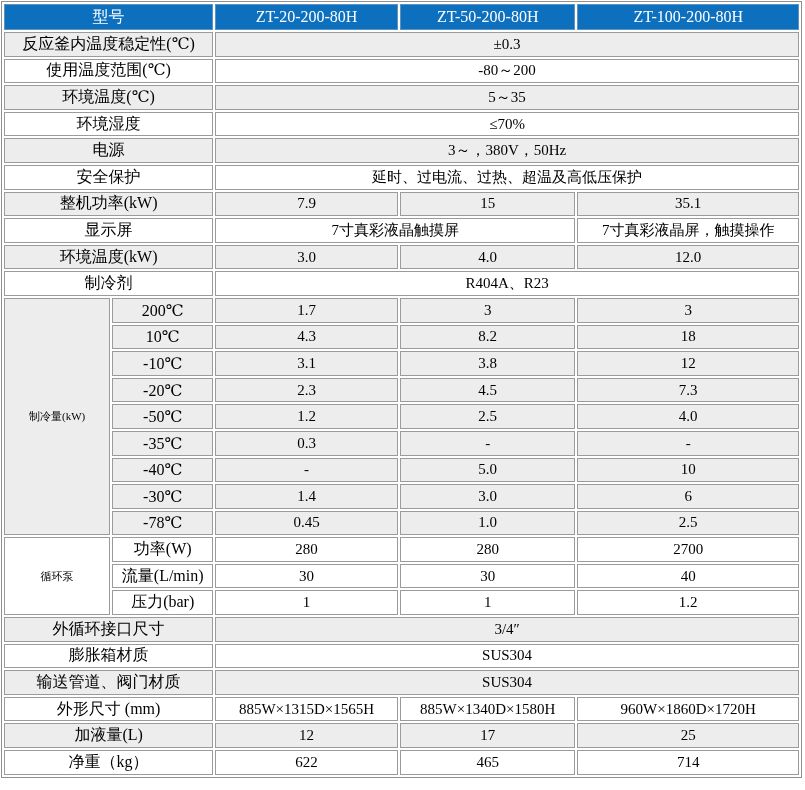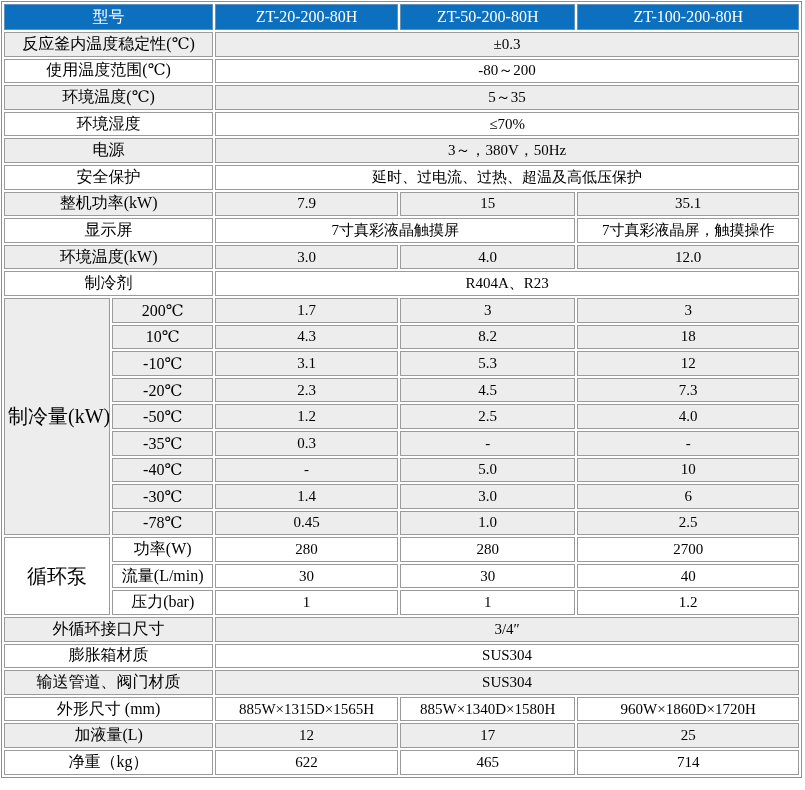--- a/index.html
+++ b/index.html
@@ -46,21 +46,21 @@
     text-align: center;
     vertical-align: middle;
     font-size: 15px;
     height: 22.6px;
     padding: 0 3px;
     overflow: hidden;
     white-space: nowrap;
   }
   tr.shade td { background: #ededed; }
   td.label-cell { font-size: 16px; }
-  td.group-label { font-size: 20px; }
+  td.group-label { font-size: 11px; }
 </style>
 </head>
 <body>
 
 <div class="table-wrap">
   <table class="spec">
     <colgroup>
       <col class="c-group">
         <col class="c-sub">
         <col class="c-v1">
@@ -130,21 +130,21 @@
         </tr>
         <tr class="shade">
           <td class="label-cell">10℃</td>
           <td>4.3</td>
           <td>8.2</td>
           <td>18</td>
         </tr>
         <tr class="shade">
           <td class="label-cell">-10℃</td>
           <td>3.1</td>
-          <td>5.3</td>
+          <td>3.8</td>
           <td>12</td>
         </tr>
         <tr class="shade">
           <td class="label-cell">-20℃</td>
           <td>2.3</td>
           <td>4.5</td>
           <td>7.3</td>
         </tr>
         <tr class="shade">
           <td class="label-cell">-50℃</td>

